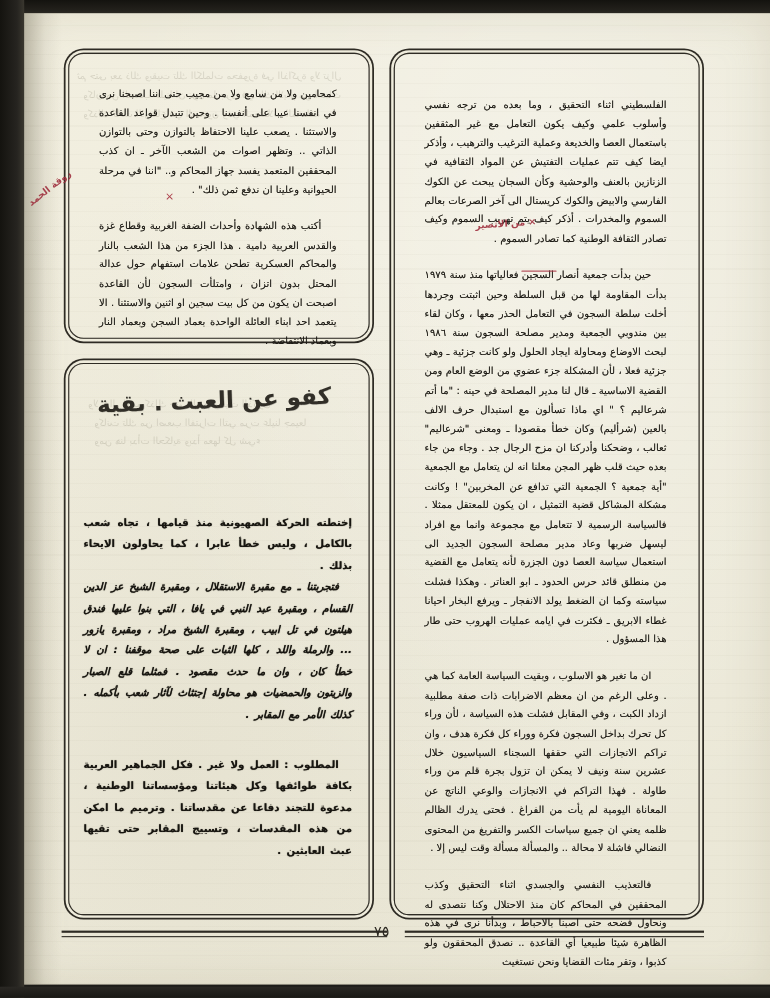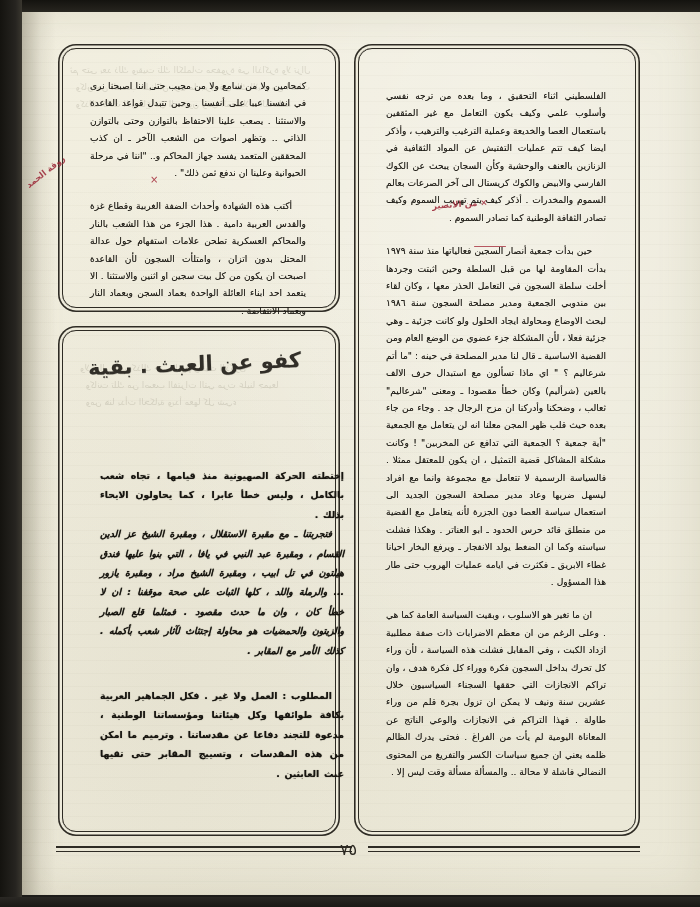--- a/index.html
+++ b/index.html
@@ -93,21 +93,20 @@
   
   .tx-bold {
     font-family: "DejaVu Sans", "Liberation Sans", sans-serif;
     font-size: 9.3px;
     line-height: 19.4px;
     font-weight: 700;
     letter-spacing: 0.25px;
     word-spacing: 1.5px;
     color: #171510;
     text-shadow: 0 0 0.8px rgba(30,27,18,0.8);
-    margin-left: 24px;
   }
   .tx-bold p { margin: 0 0 0 0; text-indent: 12px; }
   .tx-bold p.noind { text-indent: 0; }
   .tx-bold p + p { margin-top: 0px; font-style: italic; }
   .gap { height: 13px; }
 
   
   .handwrite {
     position: absolute;
     font-family: "DejaVu Sans", "Liberation Sans", sans-serif;
@@ -148,21 +147,21 @@
   
   .foot-rule {
     position: absolute;
     height: 2px;
     background: #2e2b24;
   }
   .foot-rule.thin { height: 1.2px; }
   .page-num {
     position: absolute;
     font-family: "DejaVu Sans", "Liberation Sans", sans-serif;
-    font-size: 16px;
+    font-size: 13px;
     color: #2b2821;
     letter-spacing: 1px;
   }
 
   
   .ghost {
     position: absolute;
     color: rgba(90,83,62,0.16);
     font-size: 9px;
     line-height: 17px;
@@ -215,20 +214,21 @@
     <div class="gap"></div>
     <p>المطلوب : العمل ولا غير . فكل الجماهير العربية بكافة طوائفها وكل هيئاتنا ومؤسساتنا الوطنية ، مدعوة للتجند دفاعا عن مقدساتنا . وترميم ما امكن من هذه المقدسات ، وتسييج المقابر حتى تقيها عبث العابثين .</p>
   </div>
 
   <div class="frame" style="left:358px; top:48px; width:276px; height:782px;"></div>
 
   <div class="col-text tx" style="left:370px; top:72px; width:252px;">
     <p class="noind">الفلسطيني اثناء التحقيق ، وما بعده من ترجه نفسي وأسلوب علمي وكيف يكون التعامل مع غير المثقفين باستعمال العصا والخديعة وعملية الترغيب والترهيب ، وأذكر ايضا كيف تتم عمليات التفتيش عن المواد الثقافية في الزنازين بالعنف والوحشية وكأن السجان يبحث عن الكوك الفارسي والابيض والكوك كريستال الى آخر الصرعات بعالم السموم والمخدرات . أذكر كيف يتم تهريب السموم وكيف تصادر الثقافة الوطنية كما تصادر السموم .</p>
     <p>حين بدأت جمعية أنصار السجين فعالياتها منذ سنة ١٩٧٩ بدأت المقاومة لها من قبل السلطة وحين اثبتت وجردها أخلت سلطة السجون في التعامل الحذر معها ، وكان لقاء بين مندوبي الجمعية ومدير مصلحة السجون سنة ١٩٨٦ لبحث الاوضاع ومحاولة ايجاد الحلول ولو كانت جزئية ـ وهي جزئية فعلا ، لأن المشكلة جزء عضوي من الوضع العام ومن القضية الاساسية ـ قال لنا مدير المصلحة في حينه : "ما أتم شرعاليم ؟ " اي ماذا تسألون مع استبدال حرف الالف بالعين (شرأليم) وكان خطأ مقصودا ـ ومعنى "شرعاليم" ثعالب ، وضحكنا وأدركنا ان مزح الرجال جد . وجاء من جاء بعده حيث قلب ظهر المجن معلنا انه لن يتعامل مع الجمعية "أية جمعية ؟ الجمعية التي تدافع عن المخربين" ! وكانت مشكلة المشاكل قضية التمثيل ، ان يكون للمعتقل ممثلا . فالسياسة الرسمية لا تتعامل مع مجموعة وانما مع افراد ليسهل ضربها وعاد مدير مصلحة السجون الجديد الى استعمال سياسة العصا دون الجزرة لأنه يتعامل مع القضية من منطلق قائد حرس الحدود ـ ابو العناتر . وهكذا فشلت سياسته وكما ان الضغط يولد الانفجار ـ ويرفع البخار احيانا غطاء الابريق ـ فكثرت في ايامه عمليات الهروب حتى طار هذا المسؤول .</p>
     <p>ان ما تغير هو الاسلوب ، وبقيت السياسة العامة كما هي . وعلى الرغم من ان معظم الاضرابات ذات صفة مطلبية ازداد الكبت ، وفي المقابل فشلت هذه السياسة ، لأن وراء كل تحرك بداخل السجون فكرة ووراء كل فكرة هدف ، وان تراكم الانجازات التي حققها السجناء السياسيون خلال عشرين سنة ونيف لا يمكن ان تزول بجرة قلم من وراء طاولة . فهذا التراكم في الانجازات والوعي الناتج عن المعاناة اليومية لم يأت من الفراغ . فحتى يدرك الظالم ظلمه يعني ان جميع سياسات الكسر والتفريغ من المحتوى النضالي فاشلة لا محالة .. والمسألة مسألة وقت ليس إلا .</p>
+    <p>فالتعذيب النفسي والجسدي اثناء التحقيق وكذب المحققين في المحاكم كان منذ الاحتلال وكنا نتصدى له ونحاول فضحه حتى اصبنا بالاحباط ، وبدأنا نرى في هذه الظاهرة شيئا طبيعيا أي القاعدة .. نصدق المحققون ولو كذبوا ، وتقر مئات القضايا ونحن نستغيث</p>
   </div>
 
   <div class="hand-red" style="left:432px; top:199px; transform:rotate(-4deg);">× من الاتصير</div>
   <div class="red-underline" style="left:474px; top:246px; width:32px;"></div>
 
   <div class="foot-rule" style="left:56px; top:846px; width:296px;"></div>
   <div class="foot-rule thin" style="left:56px; top:851px; width:296px;"></div>
 
   <div class="page-num" style="left:340px; top:840px;">٧٥</div>
 

